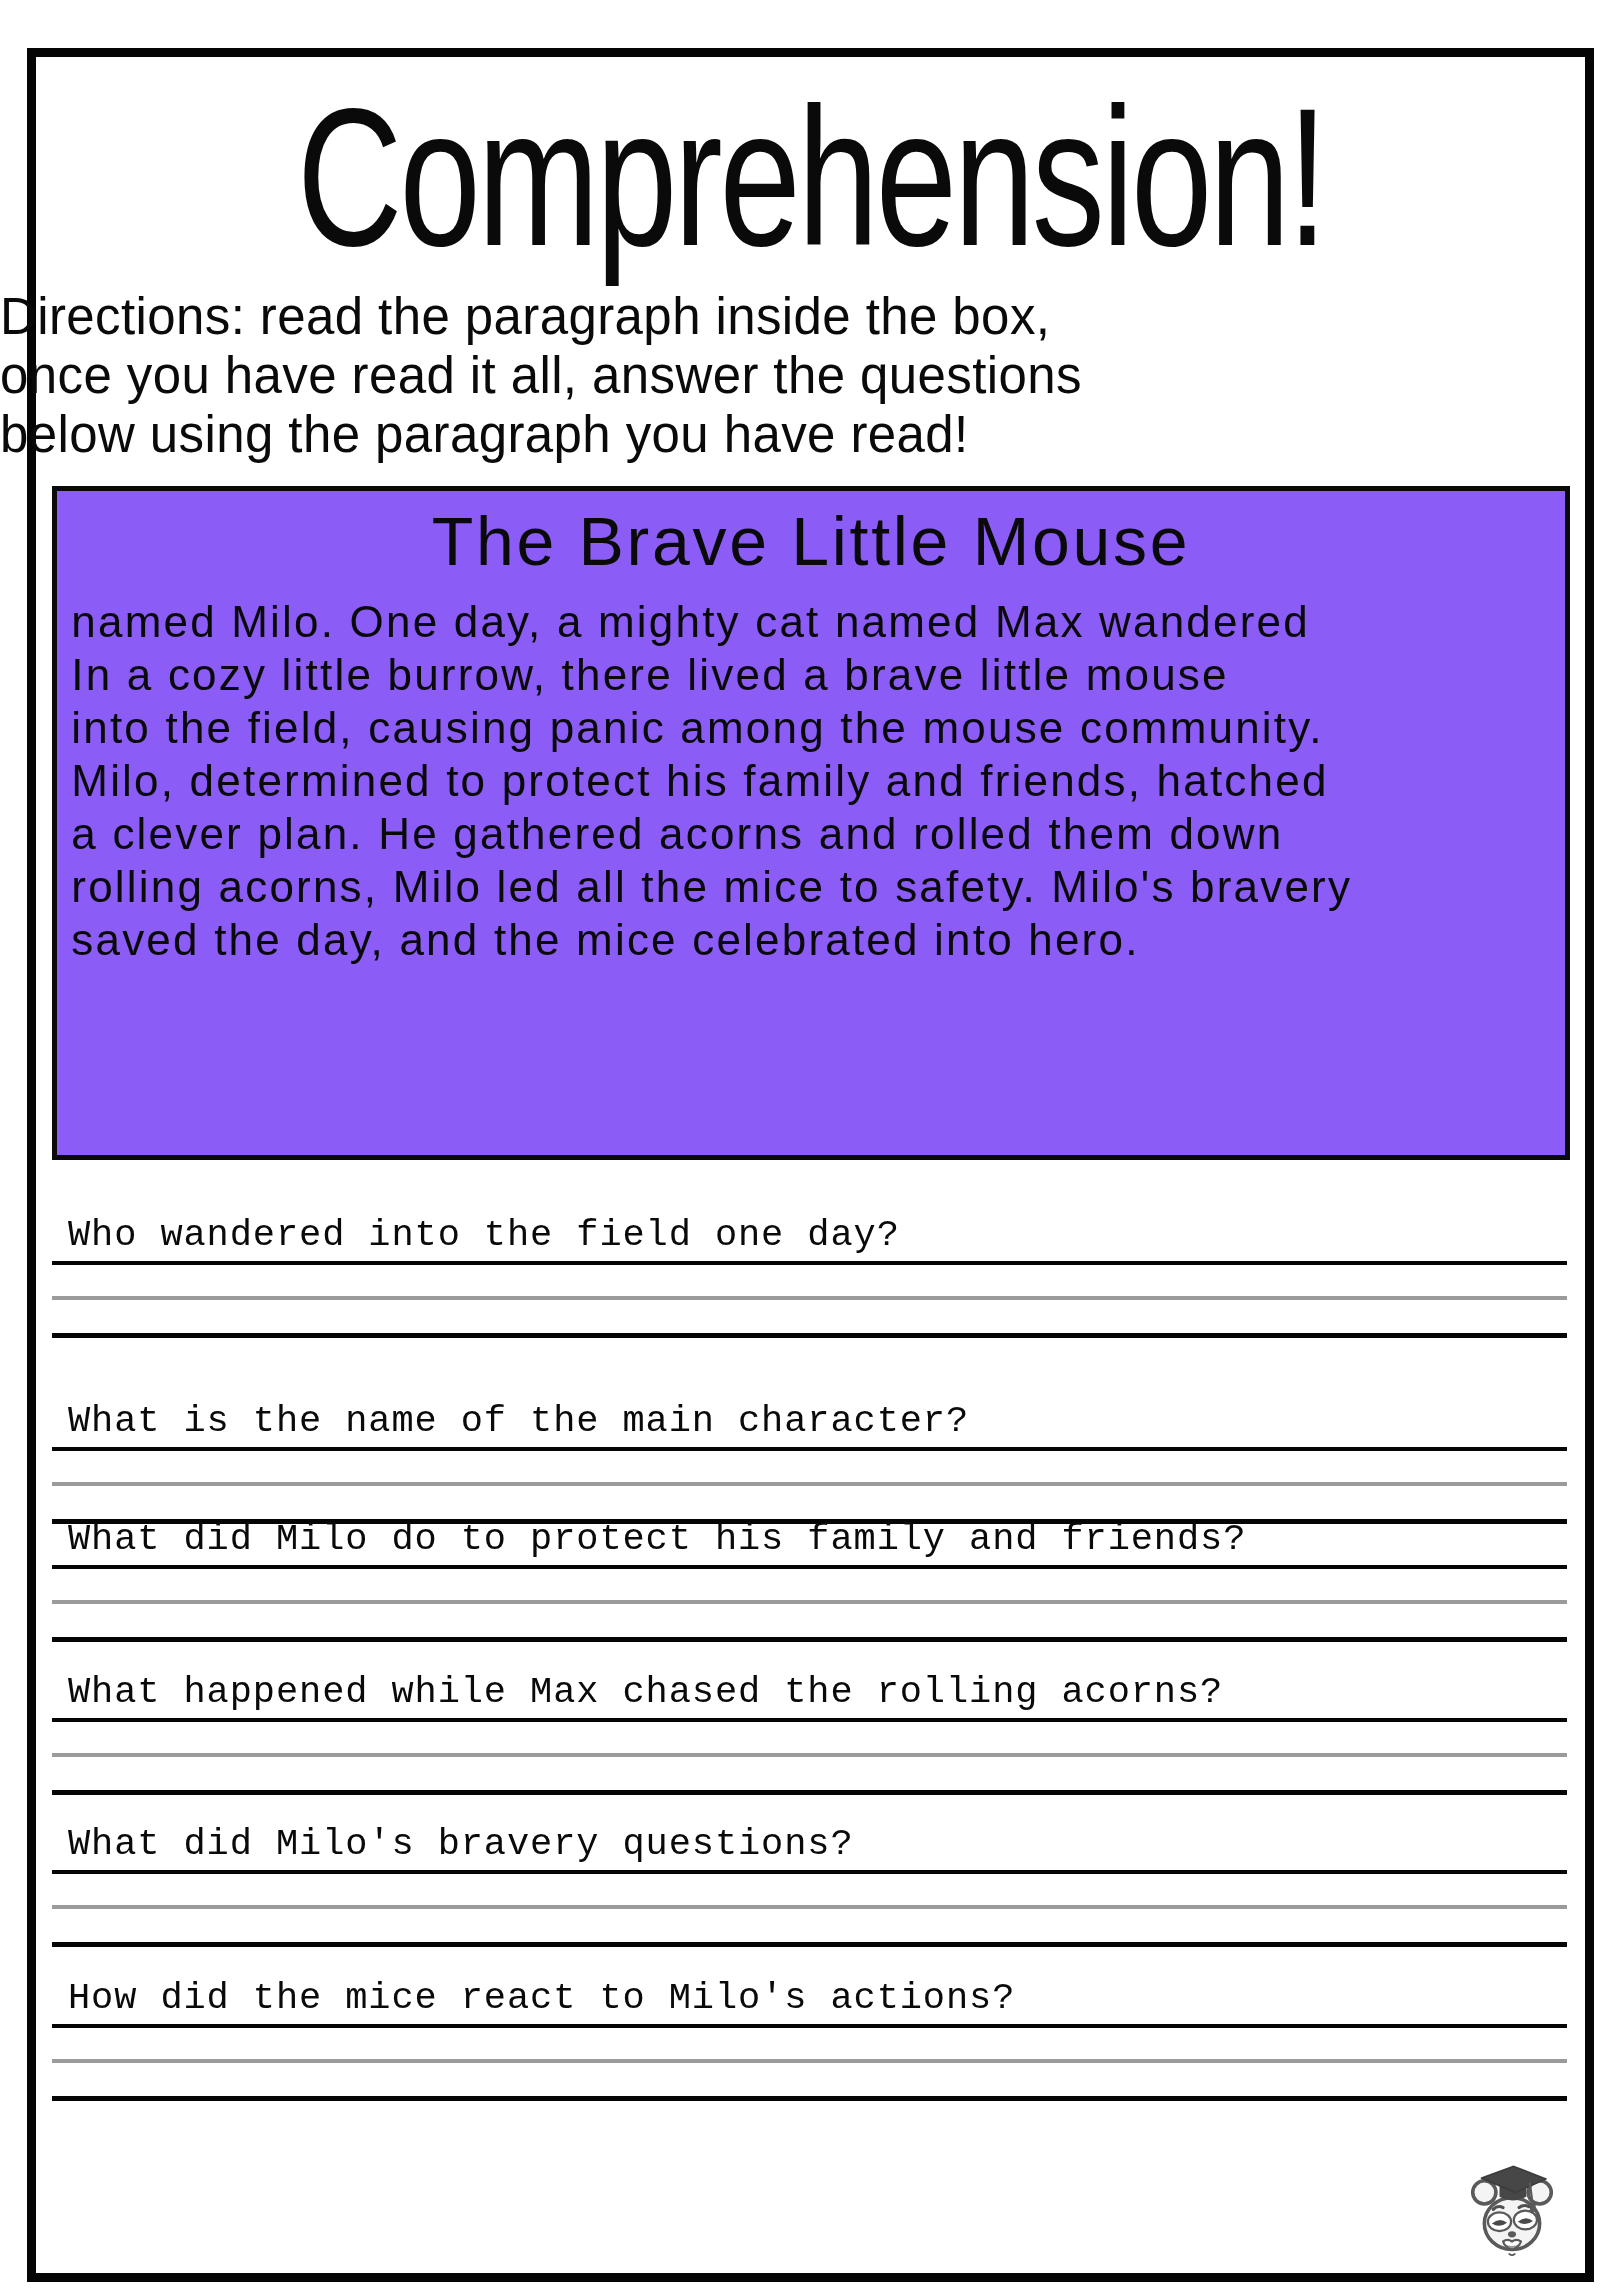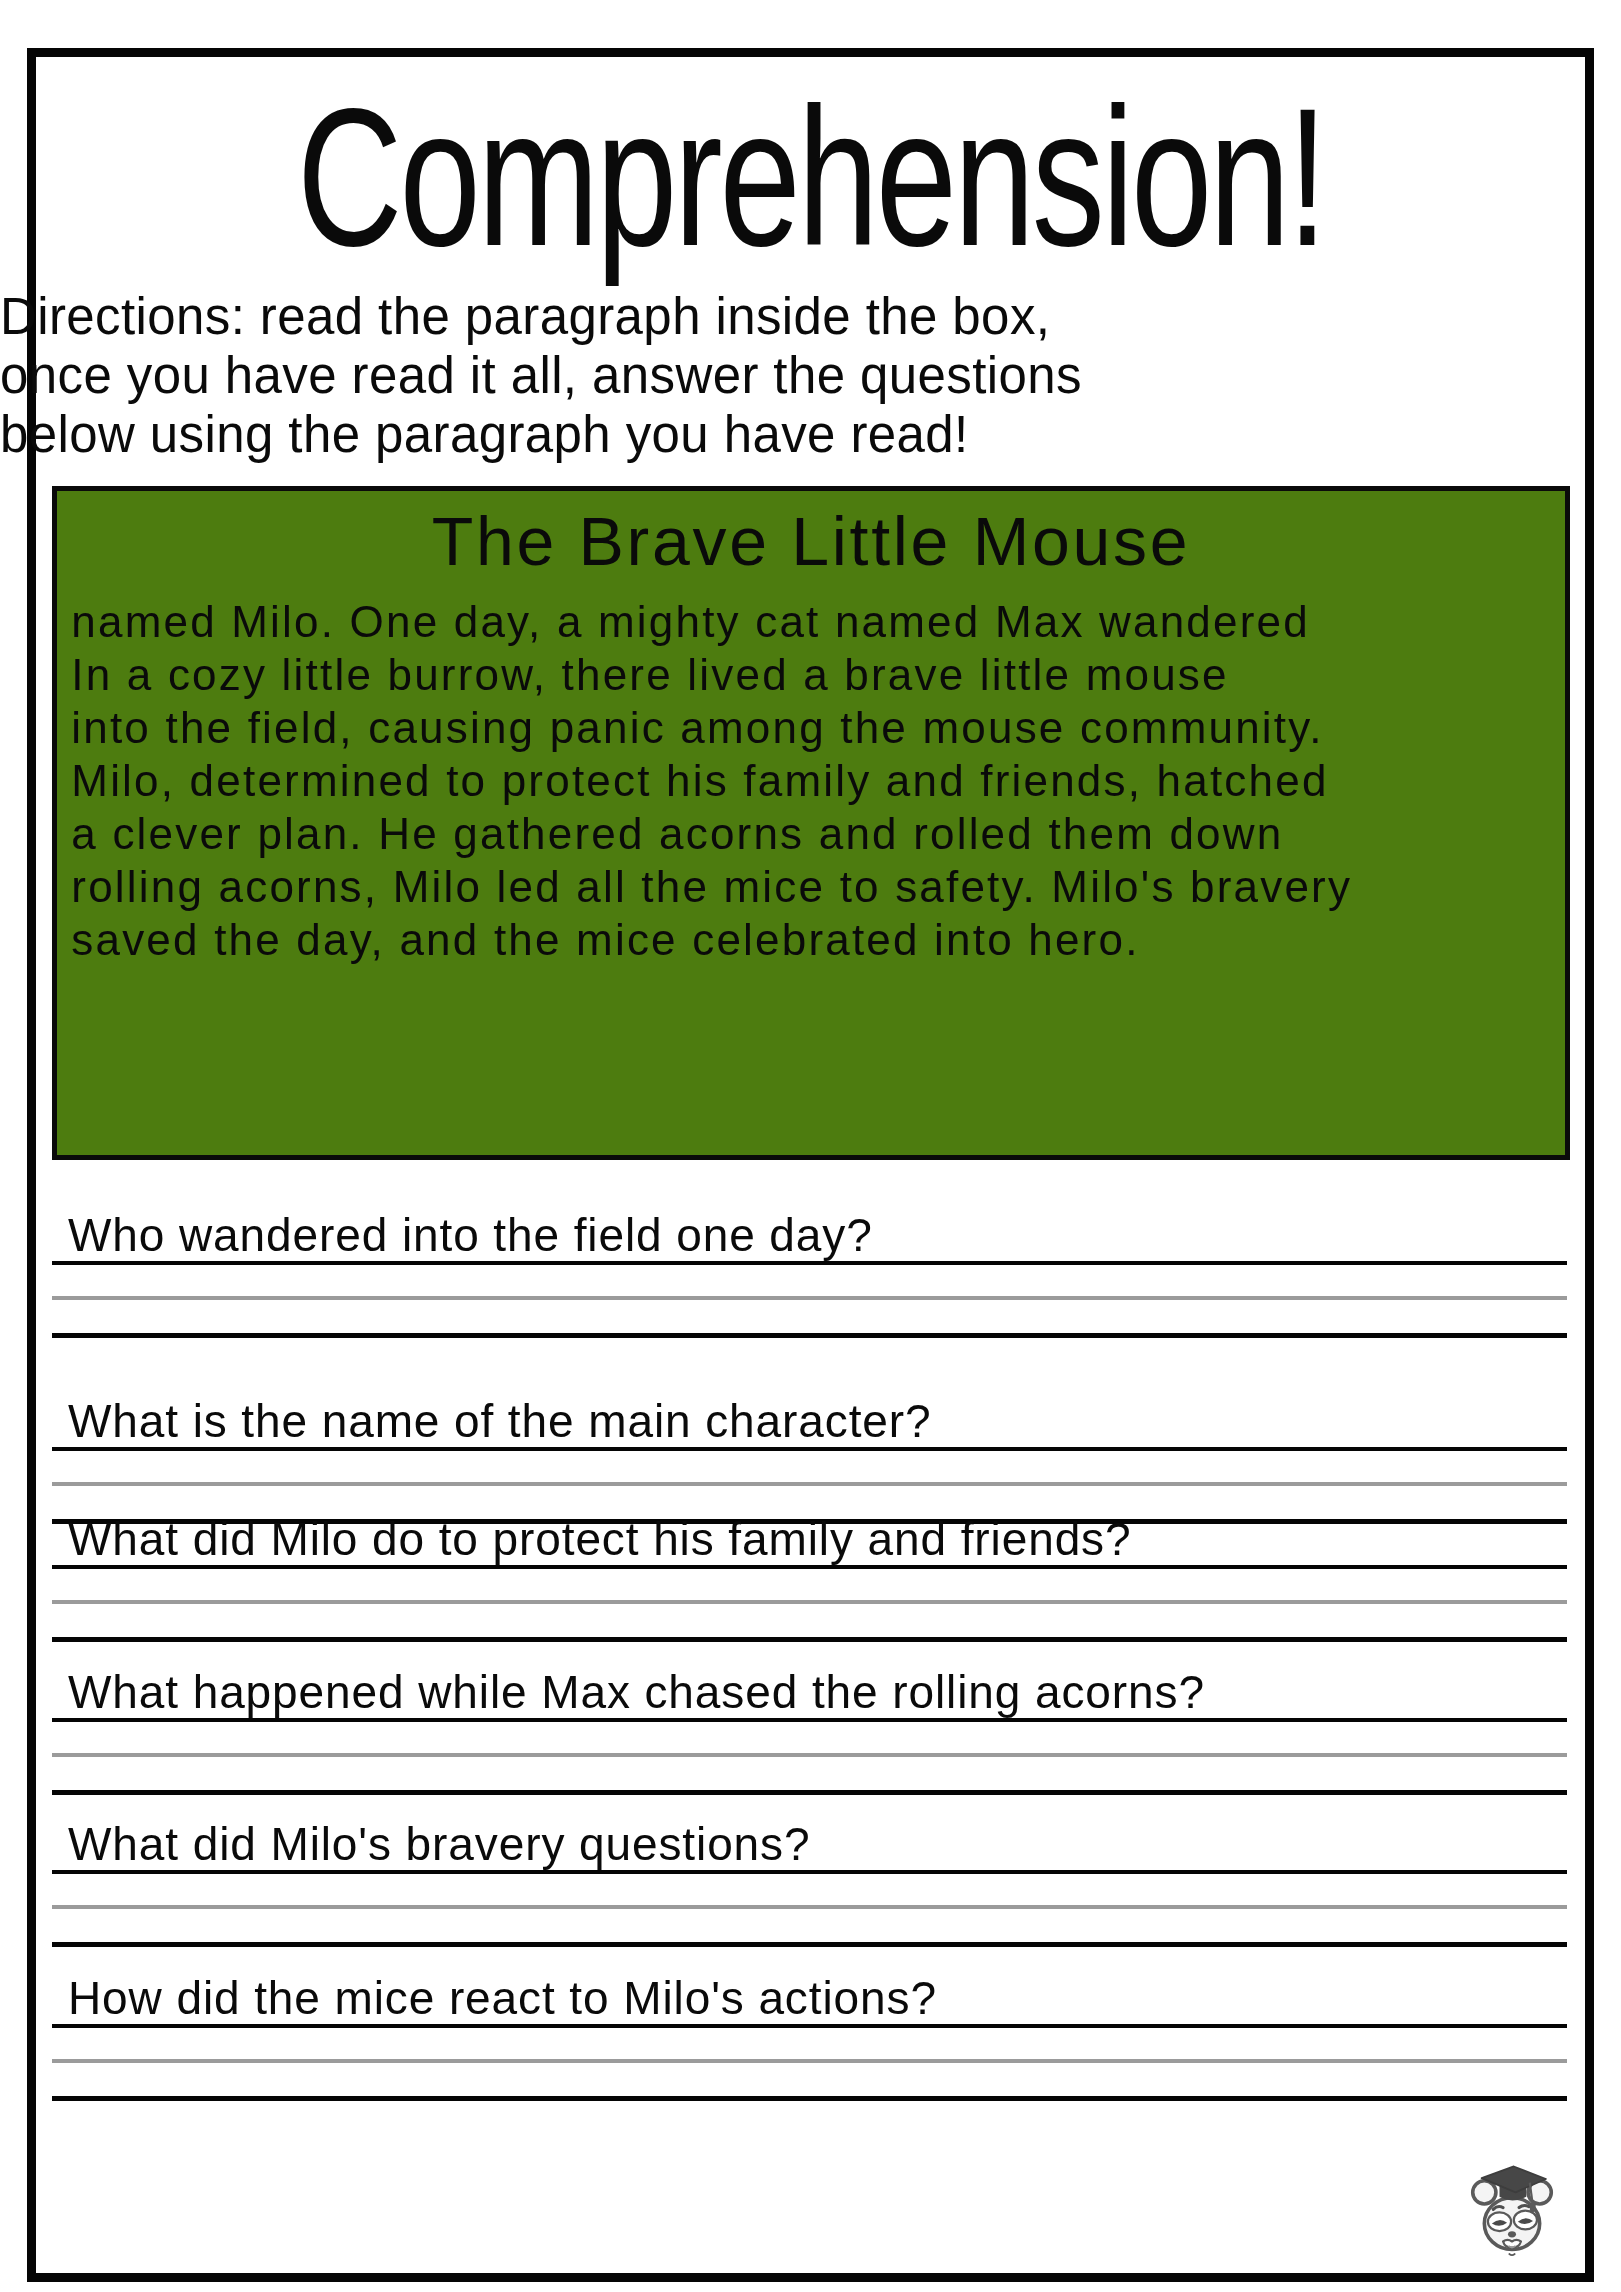--- a/index.html
+++ b/index.html
@@ -47,21 +47,21 @@
     font-size: 51px;
     line-height: 59px;
     letter-spacing: 0.4px;
   }
 
   .story-box {
     position: absolute;
     left: 52px; top: 468px;
     width: 1518px; height: 674px;
     border: 5.4px solid #0a0a0a;
-    background: #4d7c0f;
+    background: #8b5cf6;
   }
   .story-title {
     margin-top: 9px;
     text-align: center;
     font-size: 68px;
     line-height: 82px;
     letter-spacing: 2.7px;
   }
   .story-paragraph {
     margin: 12.5px 10.7px 0 14.3px;
@@ -69,26 +69,27 @@
     line-height: 53px;
     letter-spacing: 2.2px;
   }
 
   .q-block {
     position: absolute;
     left: 52px;
     width: 1515px;
   }
   .q-text {
-    font-size: 46px;
+    font-size: 37px;
     line-height: 47px;
     letter-spacing: 0.9px;
     padding: 0 0 1.8px 16px;
     border-bottom: 4.5px solid #050505;
     white-space: nowrap;
+    font-family: Liberation Mono, monospace;
   }
   .a-line { height: 4.5px; width: 100%; }
   .a-line.gray  { margin-top: 31px; background: #9b9b9b; }
   .a-line.black { margin-top: 33px; background: #050505; }
 
   .logo {
     position: absolute;
     left: 1467px; top: 2144px;
     width: 90px; height: 100px;
   }

